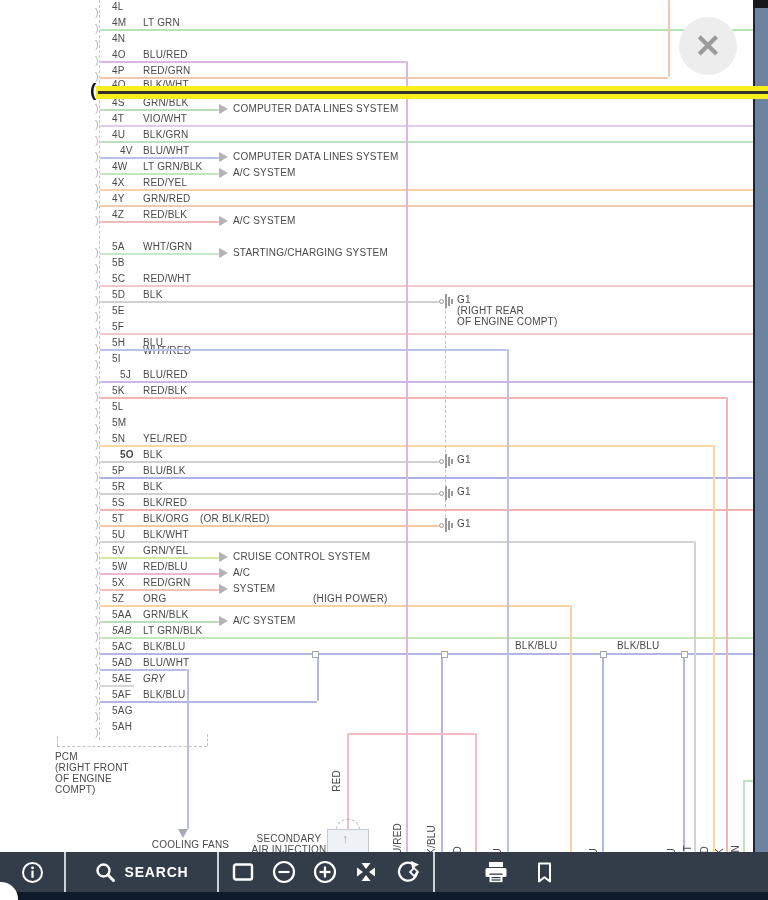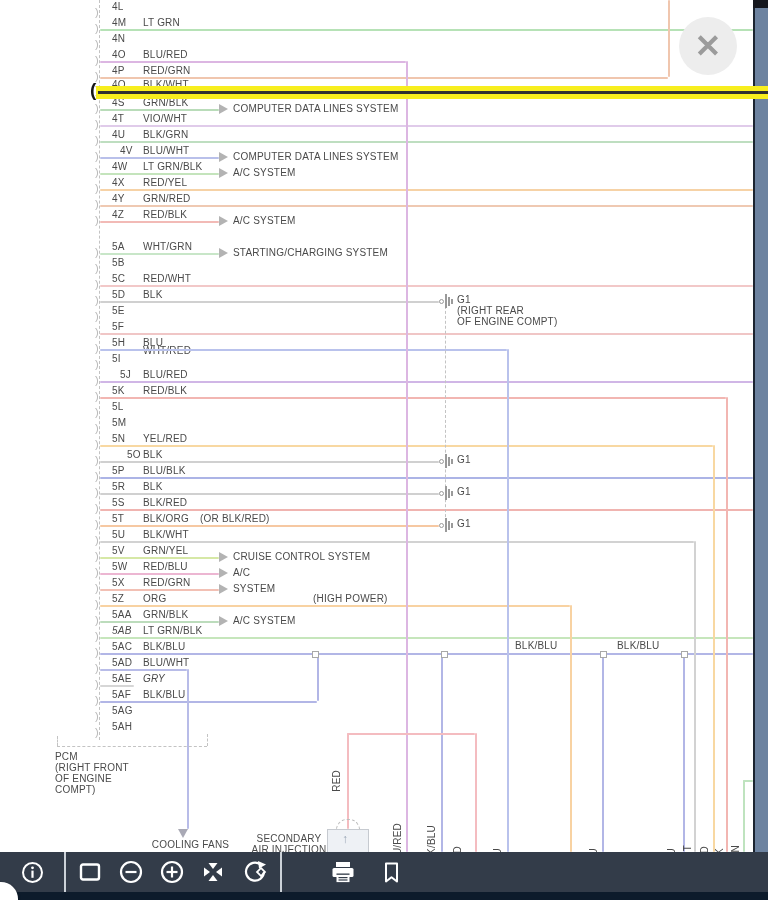--- a/index.html
+++ b/index.html
@@ -146,21 +146,21 @@
       <div class="hw" style="left: 100px; top: 397px; width: 626px; background: rgb(242, 182, 178);"></div>
       <div class="arc" style="left: 95px; top: 407px;">)</div>
       <div class="t" style="left: 112px; top: 402px;">5L</div>
       <div class="arc" style="left: 95px; top: 423px;">)</div>
       <div class="t" style="left: 112px; top: 418px;">5M</div>
       <div class="arc" style="left: 95px; top: 439px;">)</div>
       <div class="t" style="left: 112px; top: 434px;">5N</div>
       <div class="t" style="left: 143px; top: 434px;">YEL/RED</div>
       <div class="hw" style="left: 100px; top: 445px; width: 613px; background: rgb(248, 216, 162);"></div>
       <div class="arc" style="left: 95px; top: 455px;">)</div>
-      <div class="t" style="left: 127px; top: 450px;">5O</div>
+      <div class="t" style="left: 120px; top: 450px; font-weight: bold;">5O</div>
       <div class="t" style="left: 143px; top: 450px;">BLK</div>
       <div class="hw" style="left: 100px; top: 461px; width: 339px; background: rgb(208, 208, 208);"></div>
       <div class="arc" style="left: 95px; top: 471px;">)</div>
       <div class="t" style="left: 112px; top: 466px;">5P</div>
       <div class="t" style="left: 143px; top: 466px;">BLU/BLK</div>
       <div class="hw" style="left: 100px; top: 477px; width: 653px; background: rgb(172, 180, 230);"></div>
       <div class="arc" style="left: 95px; top: 487px;">)</div>
       <div class="t" style="left: 112px; top: 482px;">5R</div>
       <div class="t" style="left: 143px; top: 482px;">BLK</div>
       <div class="hw" style="left: 100px; top: 493px; width: 339px; background: rgb(208, 208, 208);"></div>
@@ -352,20 +352,29 @@
   <div id="toolbar">
     <div class="tb-sec tb-div tb-btn" style="width:66px;">
       <span>
         <svg width="23" height="23" viewBox="0 0 23 23">
           <circle cx="11.5" cy="11.5" r="9.5" fill="none" stroke="#fff" stroke-width="2"></circle>
           <circle cx="11.5" cy="6.8" r="1.4" fill="#fff"></circle>
           <rect x="10.4" y="9.6" width="2.2" height="7.2" fill="#fff"></rect>
         </svg>
       </span>
     </div>
+    <div class="tb-sec tb-div tb-btn" style="width:153px;">
+      <span>
+        <svg width="21" height="21" viewBox="0 0 21 21">
+          <circle cx="8.5" cy="8.5" r="6" fill="none" stroke="#fff" stroke-width="2.4"></circle>
+          <line x1="13" y1="13" x2="18.5" y2="18.5" stroke="#fff" stroke-width="3" stroke-linecap="round"></line>
+        </svg>
+      </span>
+      <span class="tb-label">SEARCH</span>
+    </div>
     <div class="tb-sec tb-div" style="width:216px;gap:17px;">
       <span class="tb-btn">
         <span>
           <svg width="24" height="22" viewBox="0 0 24 22">
             <rect x="3" y="3.5" width="18" height="15" rx="2" fill="none" stroke="#fff" stroke-width="2.4"></rect>
           </svg>
         </span>
       </span>
       <span class="tb-btn">
         <span>

